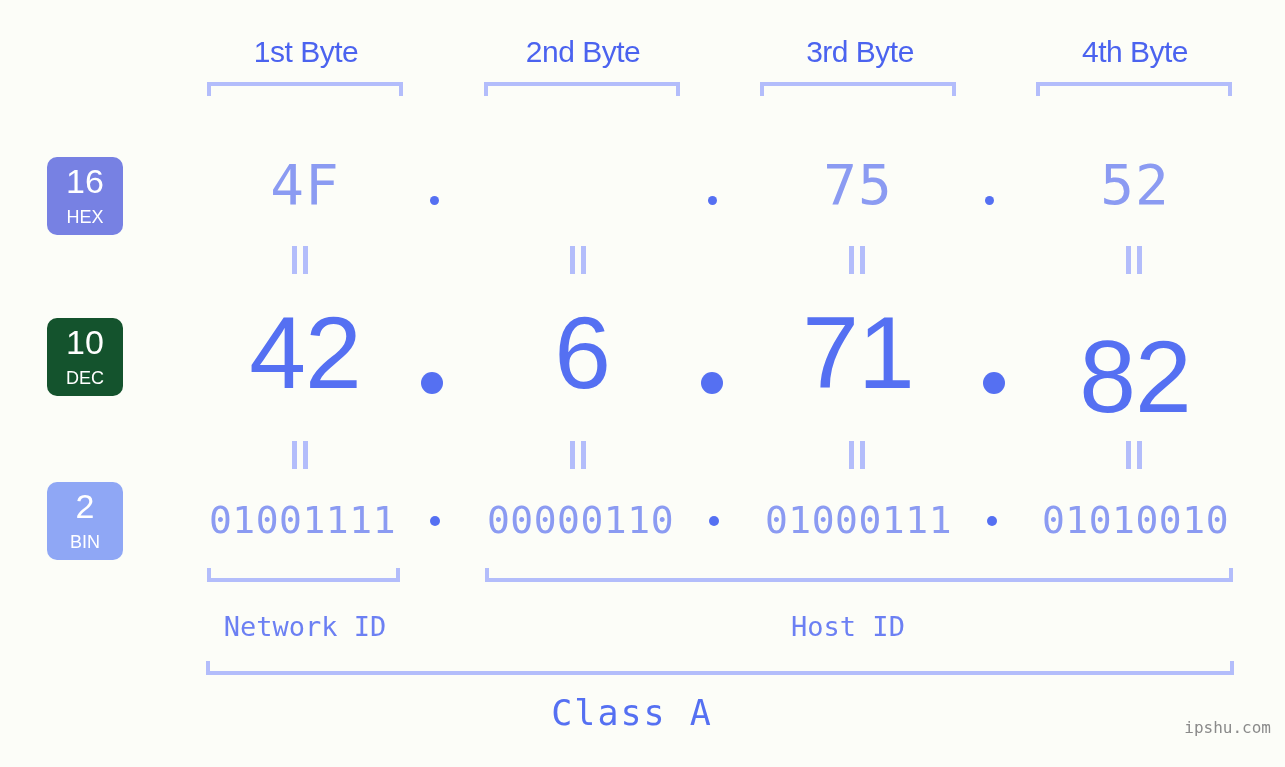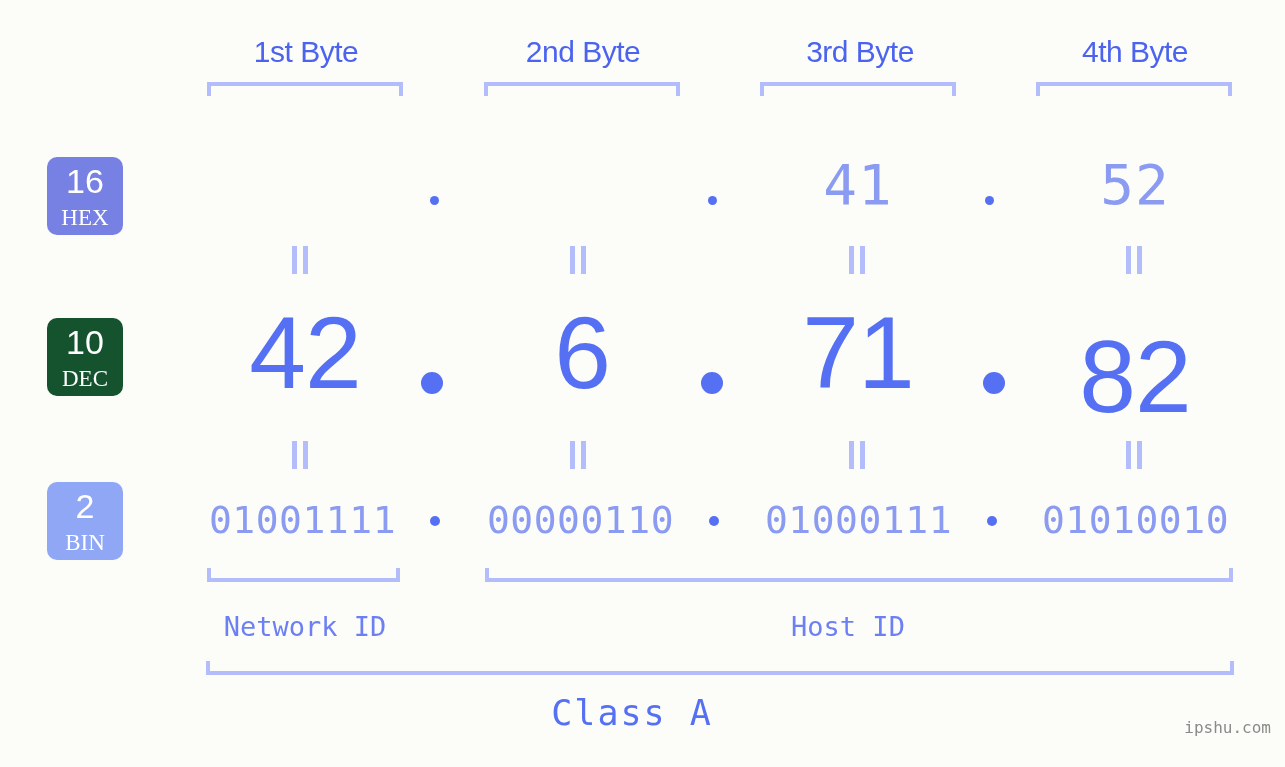--- a/index.html
+++ b/index.html
@@ -65,24 +65,24 @@
     justify-content: center;
     box-sizing: border-box;
   }
   .badge .num {
     font-size: 34px;
     line-height: 34px;
     font-weight: 400;
     font-family: "Liberation Sans", sans-serif;
   }
   .badge .name {
-    font-size: 23px;
+    font-size: 18px;
     line-height: 23px;
     font-weight: 400;
-    font-family: Liberation Serif, serif;
+    font-family: Liberation Sans, sans-serif;
     margin-top: 8px;
   }
 
   
   .cell {
     position: absolute;
     text-align: center;
     white-space: nowrap;
   }
   .hex-val {
@@ -177,21 +177,22 @@
   <div class="bracket-down" style="left:207px;  top:82px; width:196px;"></div>
   <div class="bracket-down" style="left:484px;  top:82px; width:196px;"></div>
   <div class="bracket-down" style="left:760px;  top:82px; width:196px;"></div>
   <div class="bracket-down" style="left:1036px; top:82px; width:196px;"></div>
 
   <div class="badge" style="top:157px; background:#7781e3;">
     <span class="num">16</span>
     <span class="name">HEX</span>
   </div>
 
-  <div class="cell hex-val" style="left:758px; top:155px; width:200px;">41</div>
+  <div class="cell hex-val" style="left:205px; top:155px; width:200px;">4F</div>
+  <div class="cell hex-val" style="left:758px; top:155px; width:200px;">75</div>
   <div class="cell hex-val" style="left:1035px; top:155px; width:200px;">52</div>
 
   <div class="dot dot-sm" style="left:430px; top:196px;"></div>
   <div class="dot dot-sm" style="left:708px; top:196px;"></div>
   <div class="dot dot-sm" style="left:985px; top:196px;"></div>
 
   <div class="veq" style="left:292px; top:246px;">
     <i class="a"></i>
       <i class="b"></i>
   </div>

